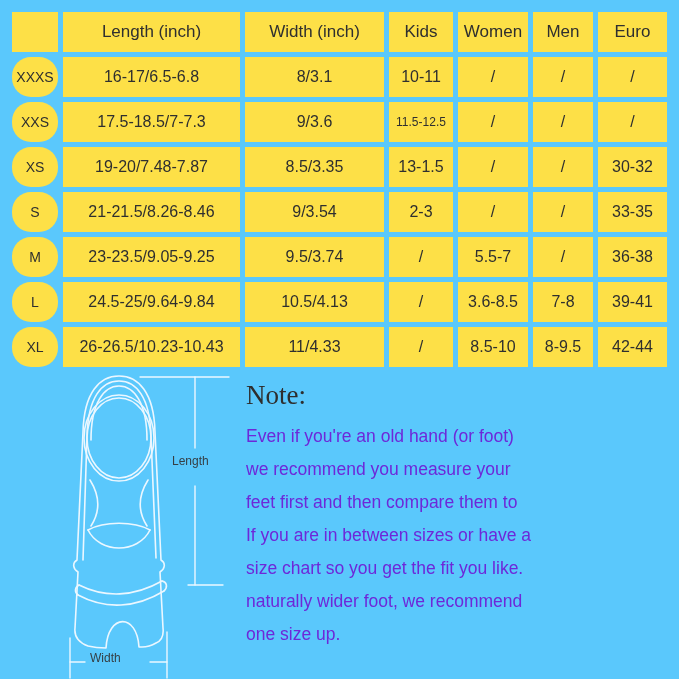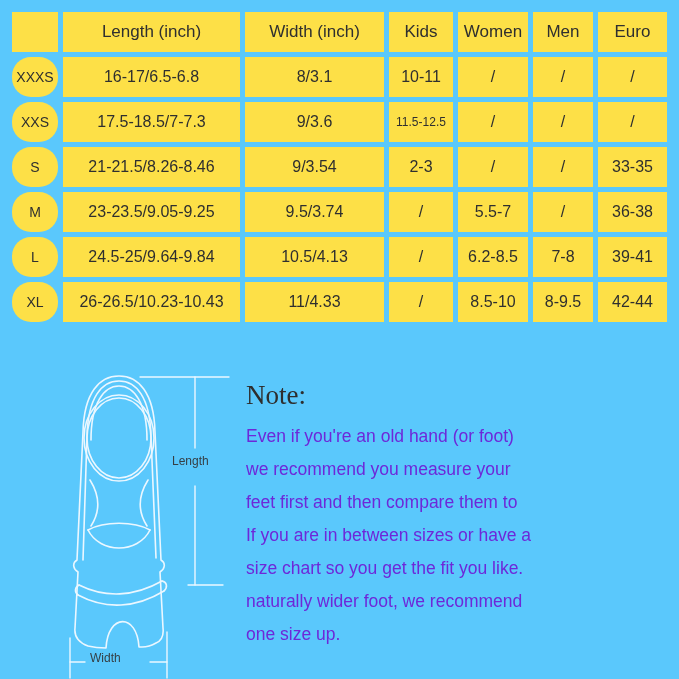--- a/index.html
+++ b/index.html
@@ -139,20 +139,29 @@
       <tr>
         <td class="size">XXS</td>
         <td>17.5-18.5/7-7.3</td>
         <td>9/3.6</td>
         <td class="kids small-text">11.5-12.5</td>
         <td>/</td>
         <td>/</td>
         <td>/</td>
       </tr>
       <tr>
+        <td class="size">XS</td>
+        <td>19-20/7.48-7.87</td>
+        <td>8.5/3.35</td>
+        <td class="kids">13-1.5</td>
+        <td>/</td>
+        <td>/</td>
+        <td>30-32</td>
+      </tr>
+      <tr>
         <td class="size">S</td>
         <td>21-21.5/8.26-8.46</td>
         <td>9/3.54</td>
         <td class="kids">2-3</td>
         <td>/</td>
         <td>/</td>
         <td>33-35</td>
       </tr>
       <tr>
         <td class="size">M</td>
@@ -161,21 +170,21 @@
         <td class="kids">/</td>
         <td>5.5-7</td>
         <td>/</td>
         <td>36-38</td>
       </tr>
       <tr>
         <td class="size">L</td>
         <td>24.5-25/9.64-9.84</td>
         <td>10.5/4.13</td>
         <td class="kids">/</td>
-        <td>6.2-8.5</td>
+        <td>3.6-8.5</td>
         <td>7-8</td>
         <td>39-41</td>
       </tr>
       <tr>
         <td class="size">XL</td>
         <td>26-26.5/10.23-10.43</td>
         <td>11/4.33</td>
         <td class="kids">/</td>
         <td>8.5-10</td>
         <td>8-9.5</td>

